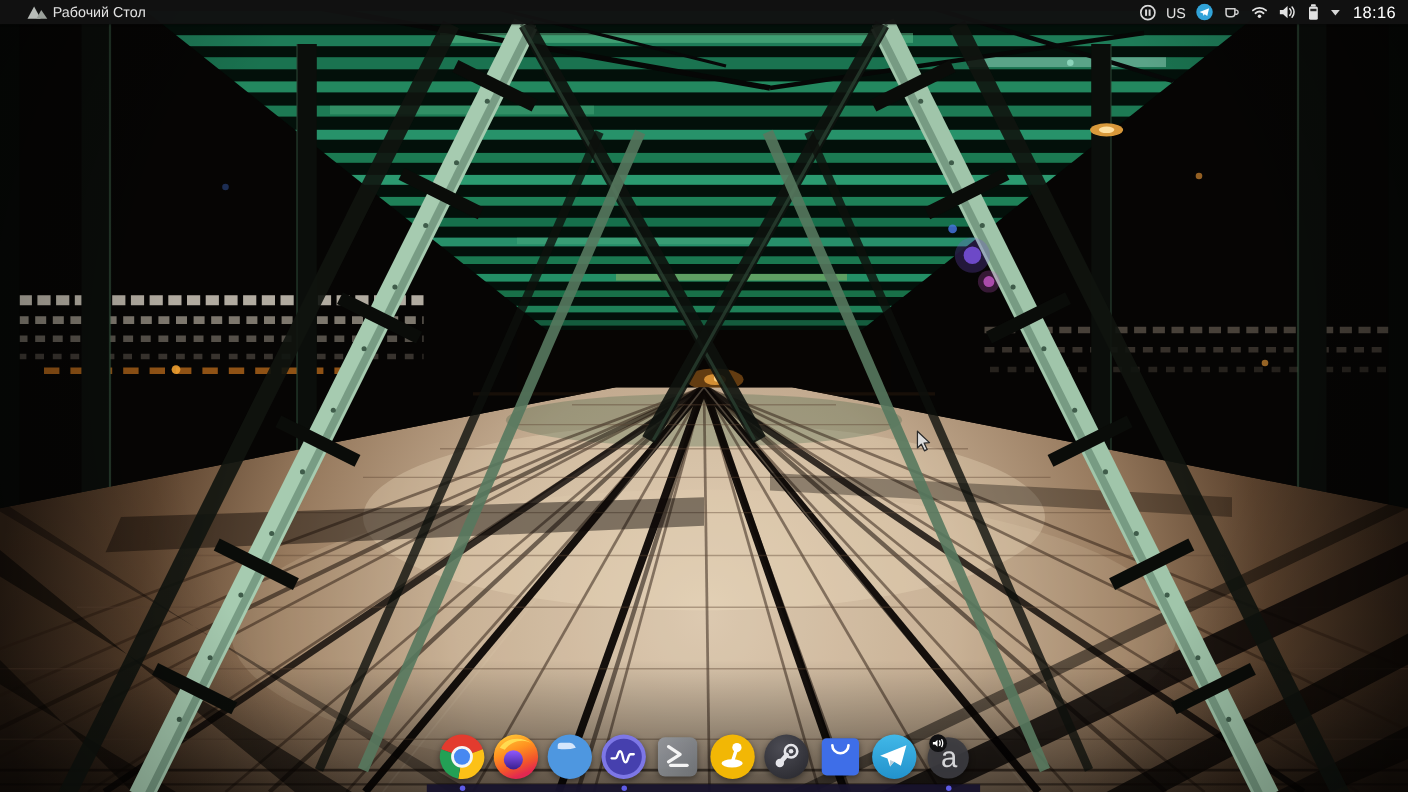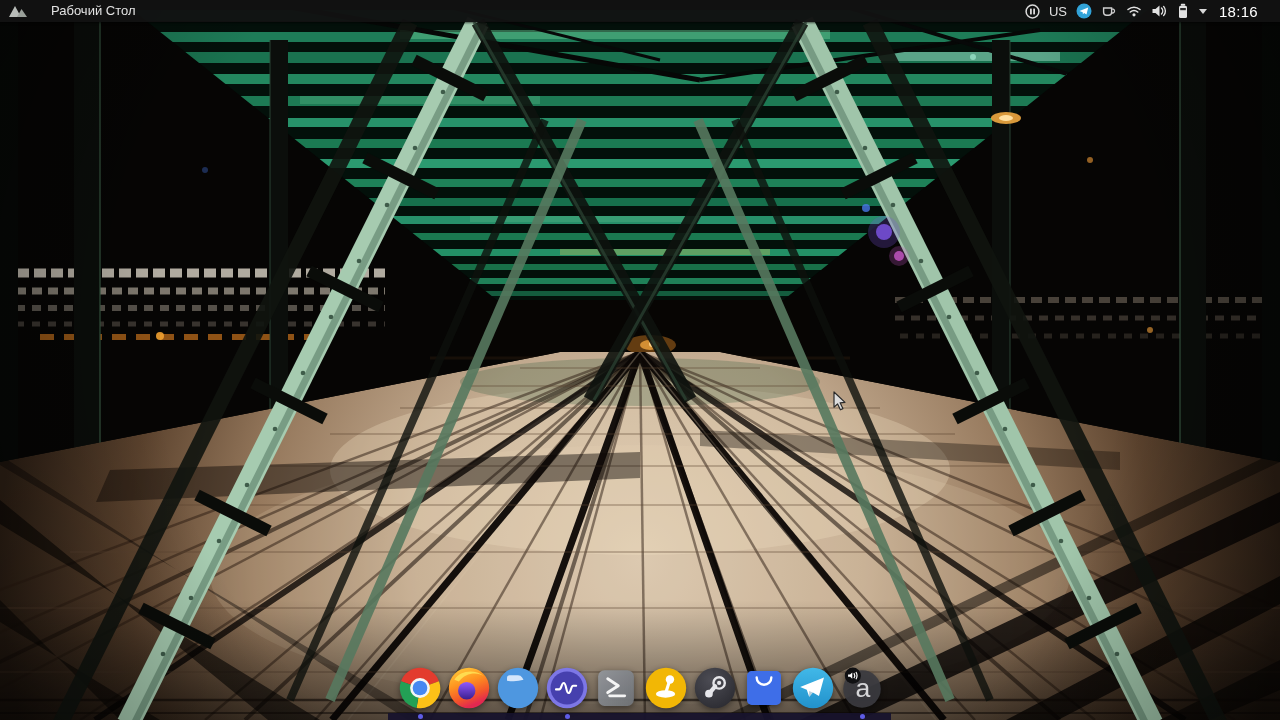--- a/index.html
+++ b/index.html
@@ -4,23 +4,23 @@
 <style>
   html,body{margin:0;padding:0;background:#000;}
   *{box-sizing:border-box;}
   .desktop{position:relative;width:1280px;height:720px;overflow:hidden;background:#050403;
     font-family:"Liberation Sans",sans-serif;}
   .wallpaper{position:absolute;inset:0;width:1280px;height:720px;display:block;}
   
   .panel{position:absolute;top:0;left:0;right:0;height:22px;background:rgba(18,18,18,.97);
     display:flex;align-items:center;justify-content:space-between;z-index:30;
     box-shadow:0 1px 2px rgba(0,0,0,.6);}
-  .panel-left{display:flex;align-items:center;gap:23px;padding-left:8px;height:100%;}
+  .panel-left{display:flex;align-items:center;gap:4px;padding-left:24px;height:100%;}
   .panel-title{color:#e2e2e2;font-size:13px;line-height:22px;}
-  .tray{display:flex;align-items:center;gap:9px;padding-right:19px;height:100%;}
+  .tray{display:flex;align-items:center;gap:9px;padding-right:8px;height:100%;}
   .tray-item{display:flex;align-items:center;justify-content:center;height:22px;}
   .kbd-layout{color:#e0e0e0;font-size:13px;}
   .clock{color:#fff;font-size:15px;letter-spacing:.3px;margin-left:2px;padding-right:3px;}
   
   .dock{position:absolute;left:0;right:0;bottom:0;height:60px;z-index:20;}
   .dock-strip{position:absolute;left:388px;width:503px;height:7px;bottom:0;
     background:rgba(23,19,44,.95);}
   .dock-item{position:absolute;width:44px;height:44px;top:6px;filter:drop-shadow(0 2px 3px rgba(0,0,0,.45));}
   .dock-item svg{width:44px;height:44px;display:block;}
   .run-dot{position:absolute;width:5px;height:5px;border-radius:50%;bottom:1px;background:#5e5ce6;}

